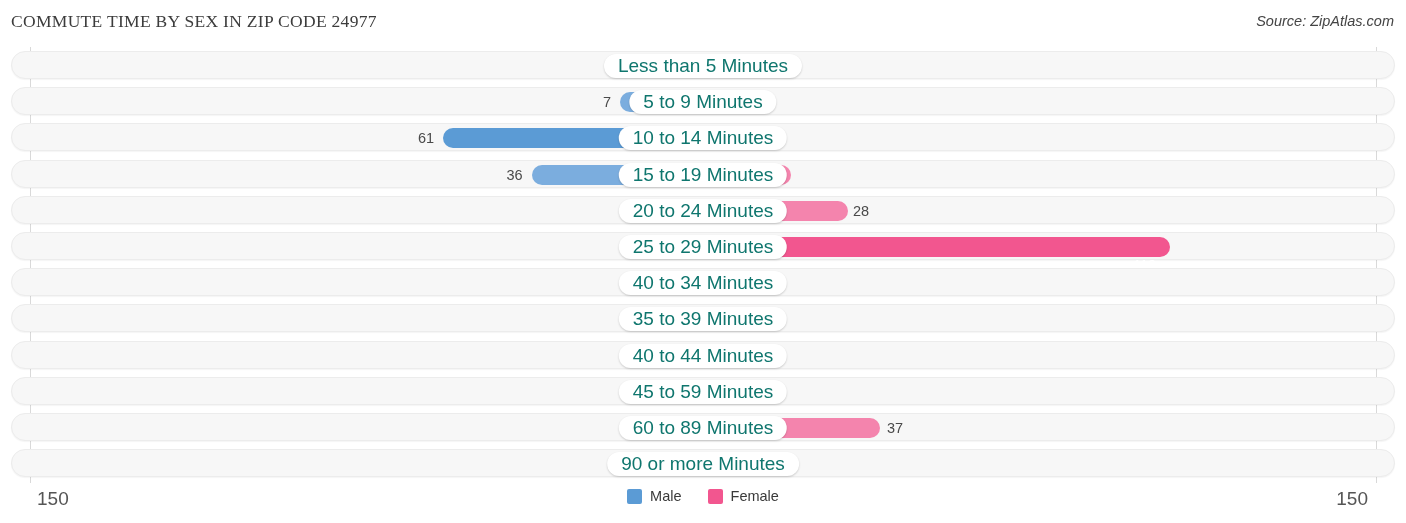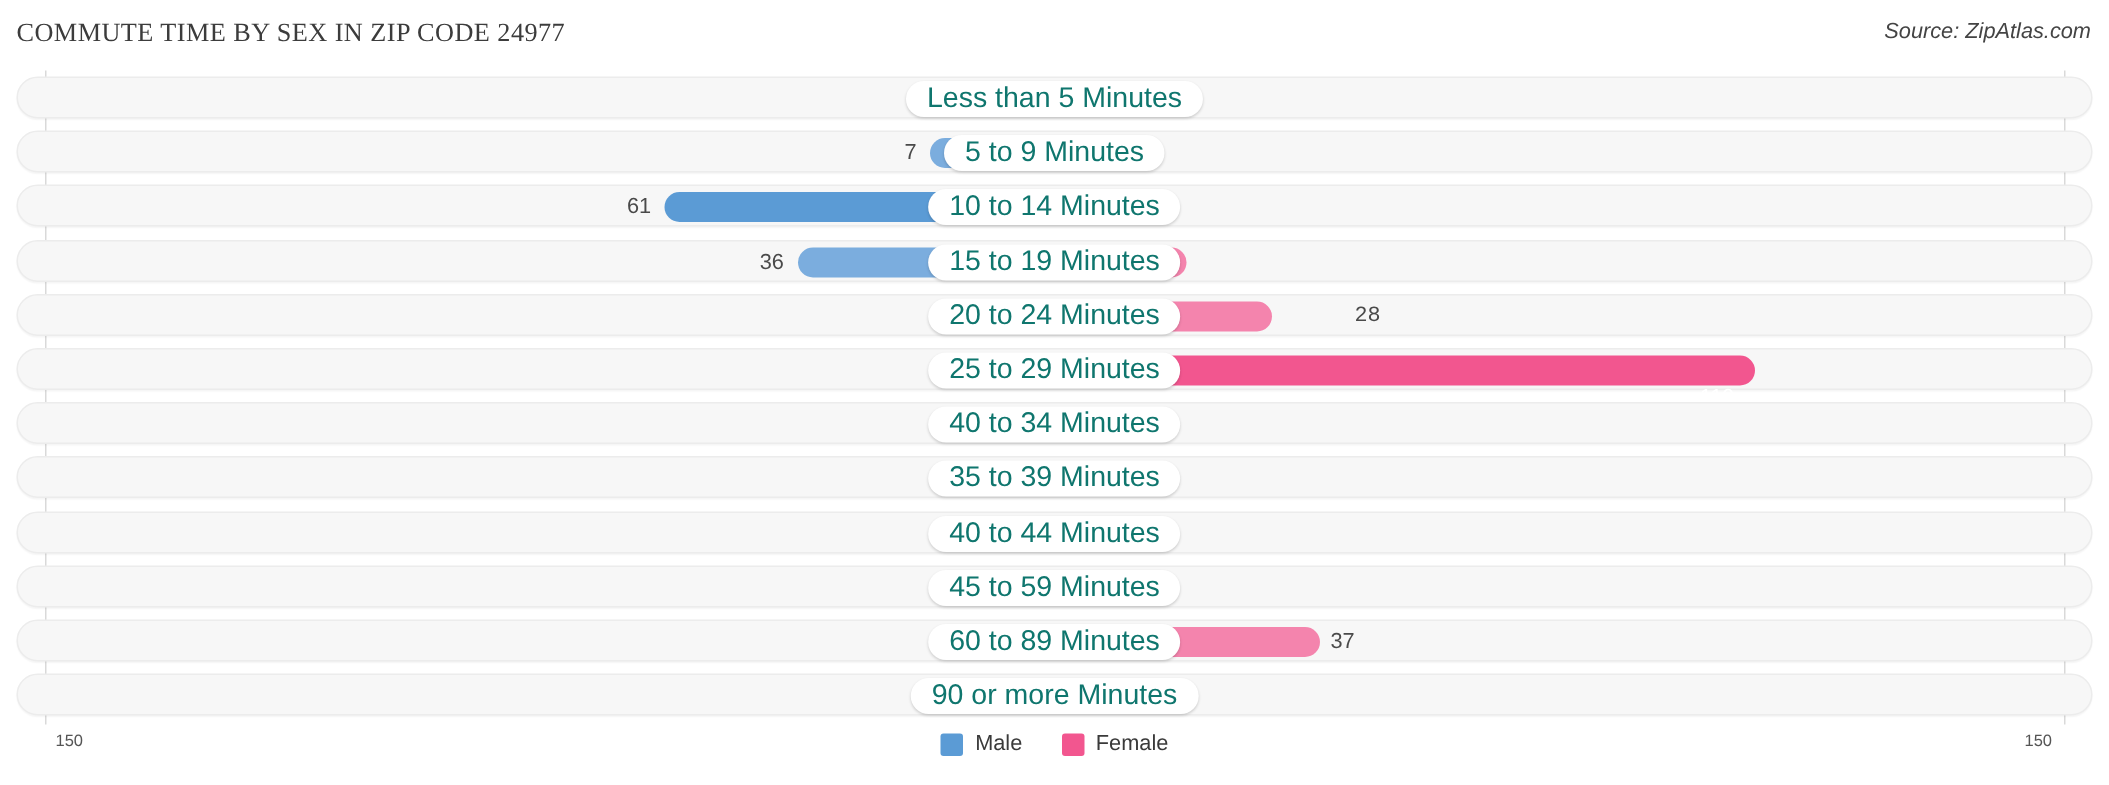--- a/index.html
+++ b/index.html
@@ -66,21 +66,21 @@
     background:#ffffff;border-radius:12px;
     padding:0 14px;
     font-size:19px;color:#0f766e;white-space:nowrap;
     box-shadow:0 1px 2px rgba(0,0,0,.18);
     z-index:5;
   }
 
   
   .footer{position:absolute;left:0;top:486px;width:1406px;height:30px;}
   .ax-end{
-    position:absolute;top:2px;font-size:11px;color:#555;
+    position:absolute;top:2px;font-size:19px;color:#555;
   }
   .ax-end.l{left:37px;}
   .ax-end.r{right:38px;}
   .legend{
     position:absolute;left:0;right:0;top:2px;
     display:flex;justify-content:center;align-items:center;gap:26px;
   }
   .lg{display:flex;align-items:center;gap:8px;font-size:14.5px;color:#3a3a3a;}
   .sw{width:15px;height:15px;border-radius:2px;display:inline-block;}
 </style>
@@ -131,21 +131,21 @@
           <div class="bar female mid" style="width: 87.48px; left: 692px;"></div>
           <div class="val right" style="left: 786.48px; margin-top: 39px;">12</div>
           <div class="cat-pill">15 to 19 Minutes</div>
         </div>
       </div>
       <div class="row" style="top: 148.8px;">
         <div class="row-inner">
           <div class="bar male zero" style="width: 45px; left: 647px;"></div>
           <div class="val left" style="right: 744px;">0</div>
           <div class="bar female mid" style="width: 144.12px; left: 692px;"></div>
-          <div class="val right" style="left: 891px; font-family: Liberation Mono, monospace;">28</div>
+          <div class="val right" style="left: 841px;">28</div>
           <div class="cat-pill">20 to 24 Minutes</div>
         </div>
       </div>
       <div class="row" style="top: 185px;">
         <div class="row-inner">
           <div class="bar male zero" style="width: 45px; left: 647px;"></div>
           <div class="val left" style="right: 744px;">0</div>
           <div class="bar female " style="width: 466.26px; left: 692px;"></div>
           <div class="val inside" style="left: 692px; width: 452.26px; margin-top: 18px;">119</div>
           <div class="cat-pill">25 to 29 Minutes</div>

